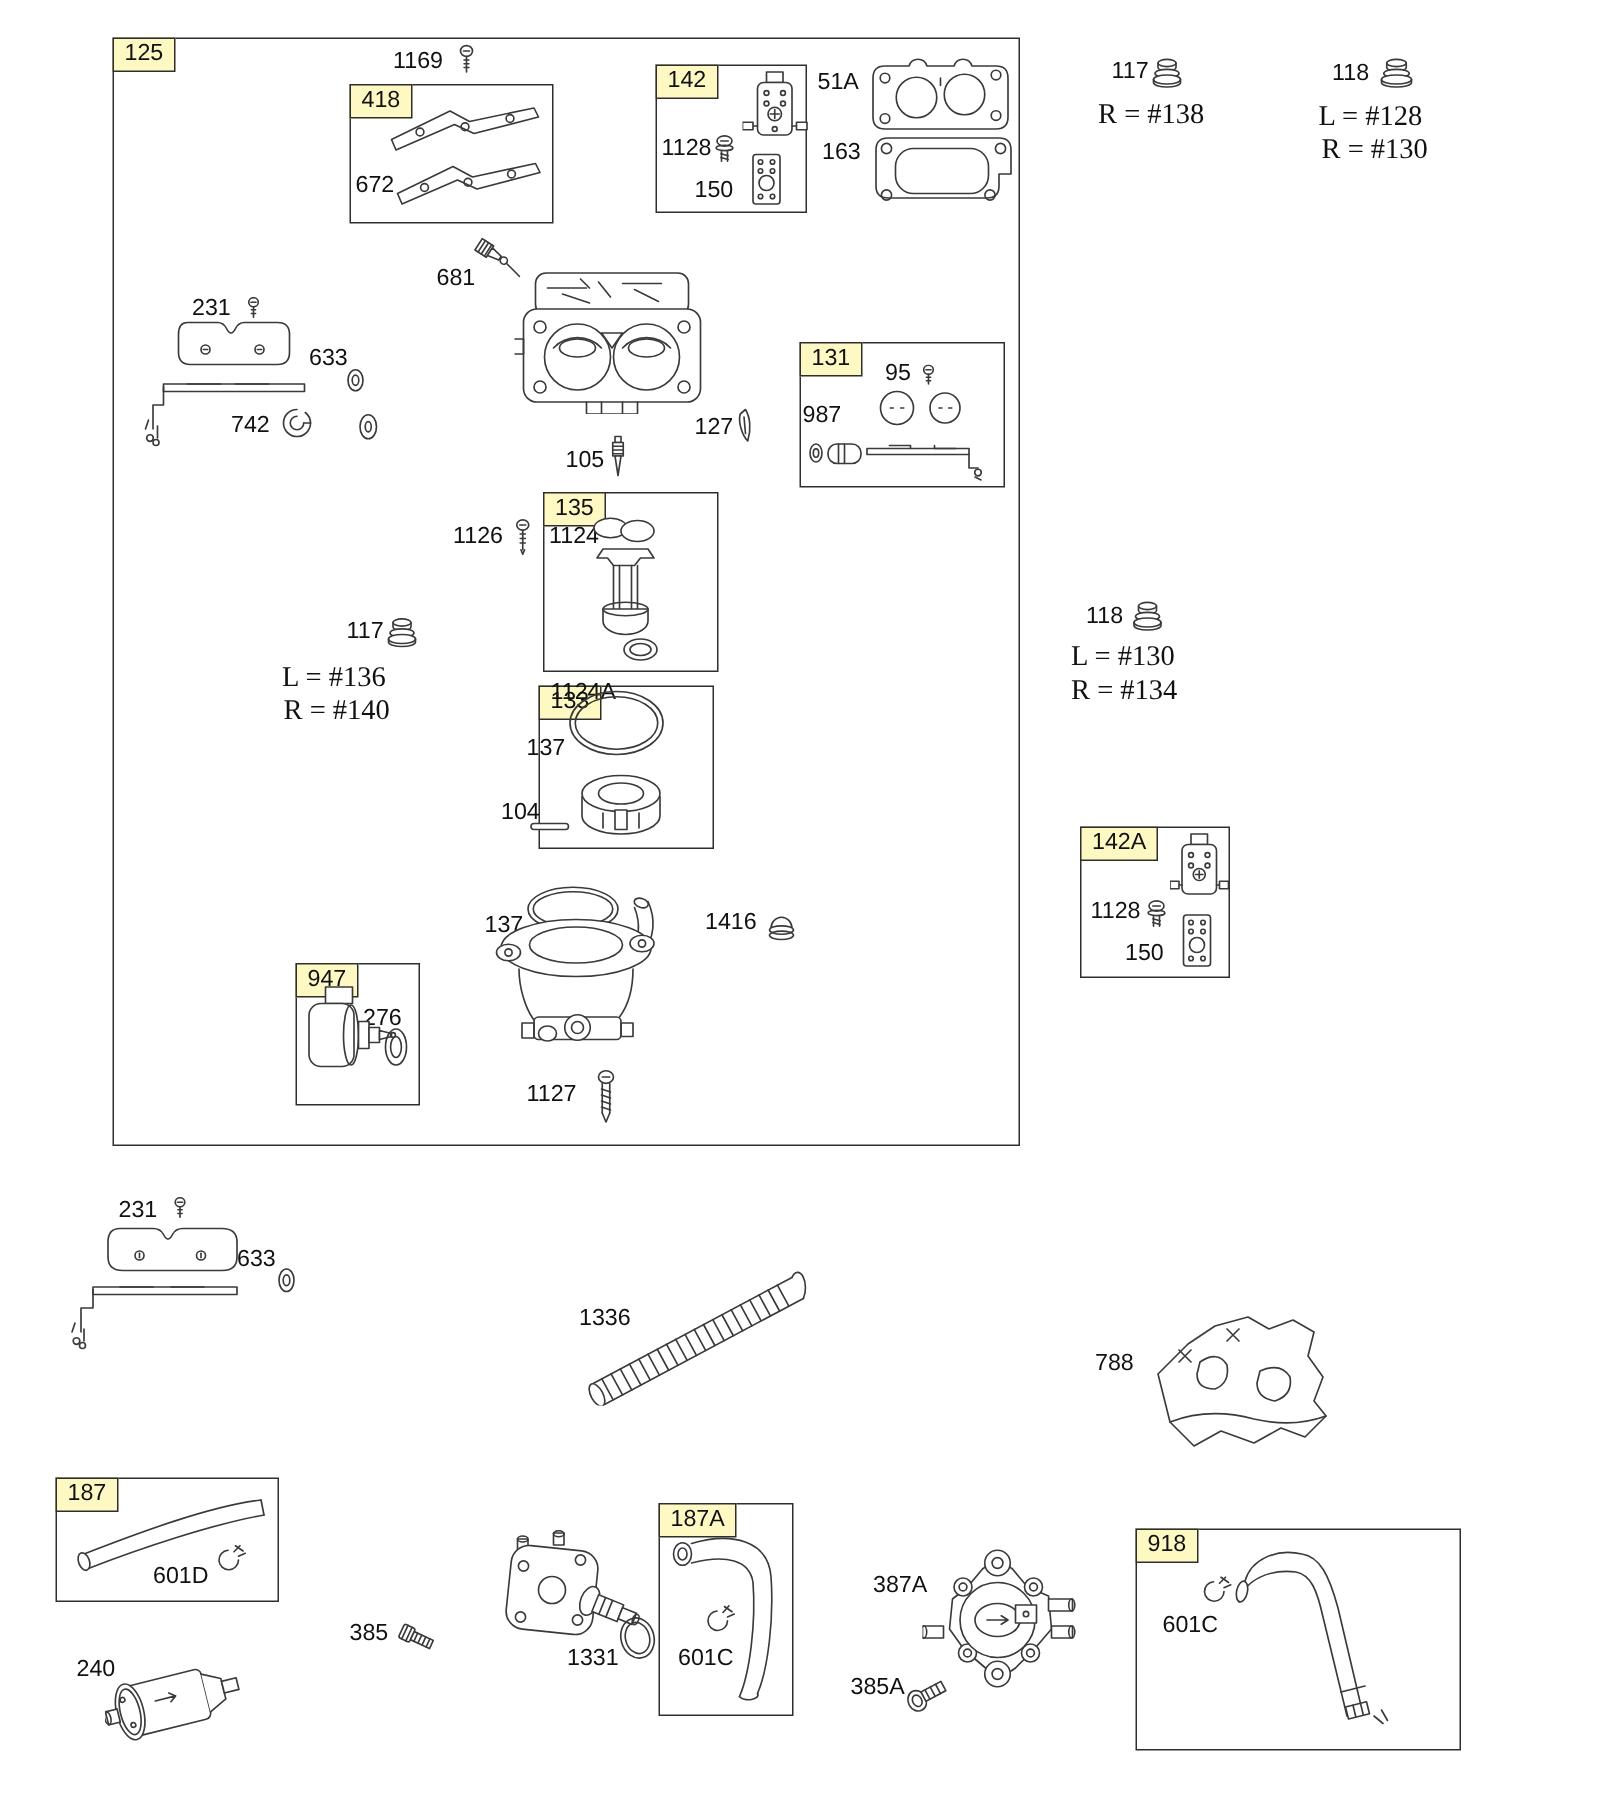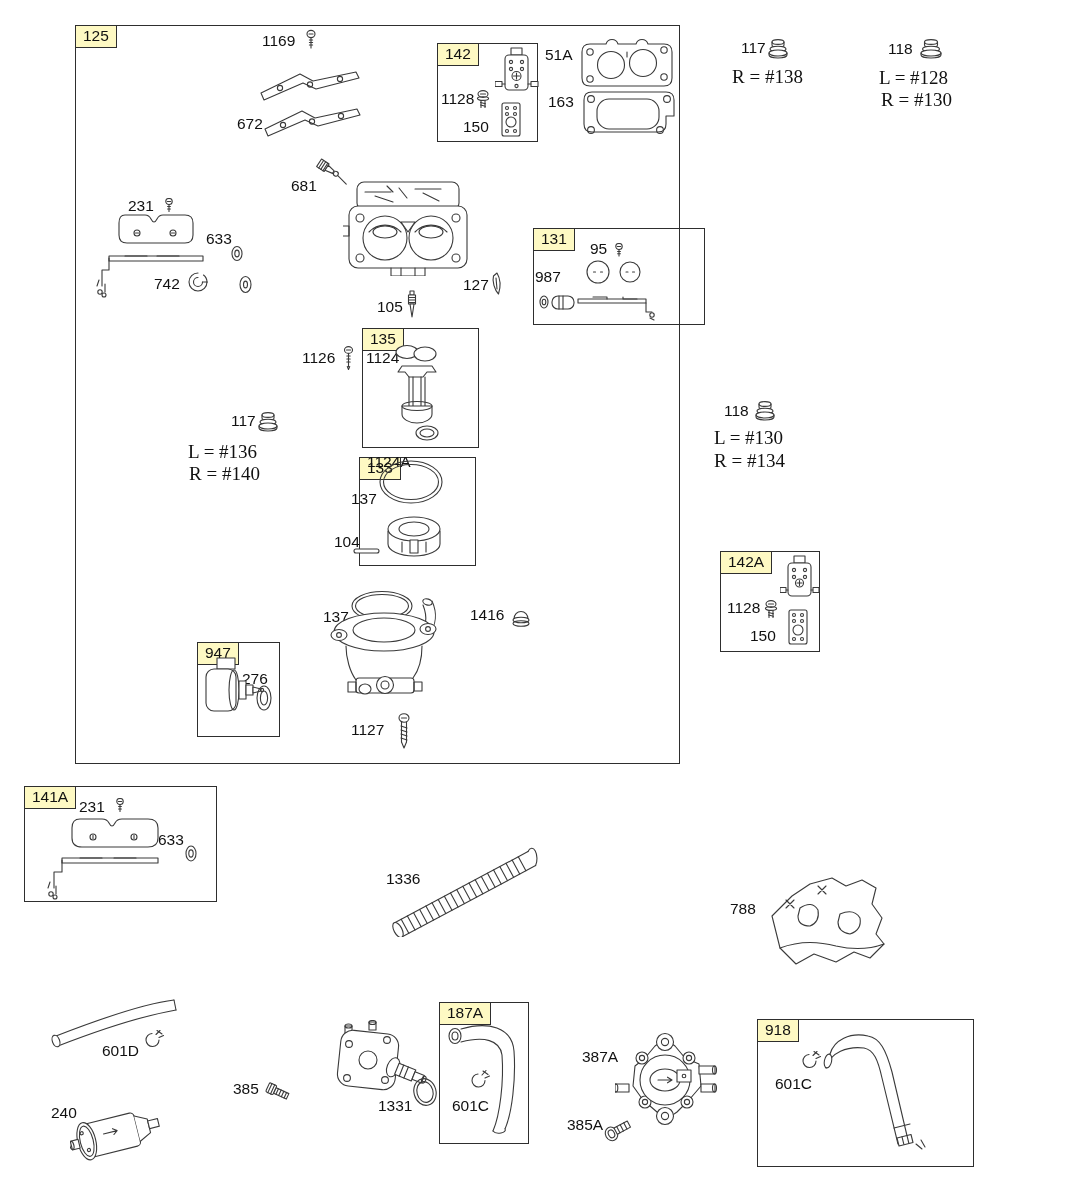--- a/index.html
+++ b/index.html
@@ -21,40 +21,43 @@
   .ill .f { fill:#ffffff; }
 </style>
 </head>
 <body>
 
 <div class="canvas">
 
   <div class="gbox" style="left:75px;top:25px;width:603px;height:737px;">
     <span class="tag">125</span>
   </div>
-  <div class="gbox" style="left:533px;top:228px;width:135px;height:95px;padding-left:35px;">
+  <div class="gbox" style="left:233px;top:56px;width:134px;height:91px;">
+    <span class="tag">418</span>
+  </div>
+  <div class="gbox" style="left:533px;top:228px;width:135px;height:95px;">
     <span class="tag">131</span>
   </div>
   <div class="gbox" style="left:362px;top:328px;width:81px;height:118px;padding-left:34px;">
     <span class="tag">135</span>
   </div>
   <div class="gbox" style="left:332px;top:457px;width:115px;height:107px;margin-left:27px;">
     <span class="tag">133</span>
   </div>
   <div class="gbox" style="left:197px;top:642px;width:81px;height:93px;">
     <span class="tag">947</span>
   </div>
   <div class="gbox" style="left:437px;top:43px;width:99px;height:97px;">
     <span class="tag">142</span>
   </div>
   <div class="gbox" style="left:720px;top:551px;width:98px;height:99px;">
     <span class="tag">142A</span>
   </div>
-  <div class="gbox" style="left:24px;top:786px;width:191px;height:114px;">
-    <span class="tag">141A</span>
+  <div class="gbox" style="left:37px;top:985px;width:147px;height:81px;">
+    <span class="tag">187</span>
   </div>
   <div class="gbox" style="left:439px;top:1002px;width:88px;height:140px;">
     <span class="tag">187A</span>
   </div>
   <div class="gbox" style="left:757px;top:1019px;width:215px;height:146px;">
     <span class="tag">918</span>
   </div>
 
   <span class="lbl" style="left:262px;top:32px;">1169</span>
   <span class="lbl" style="left:237px;top:115px;">672</span>

